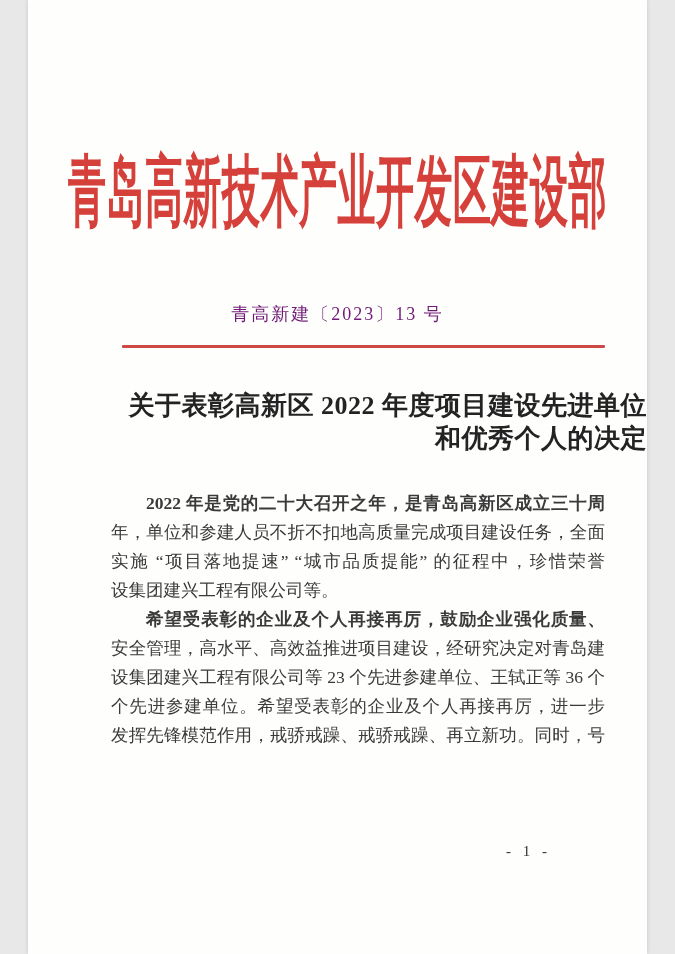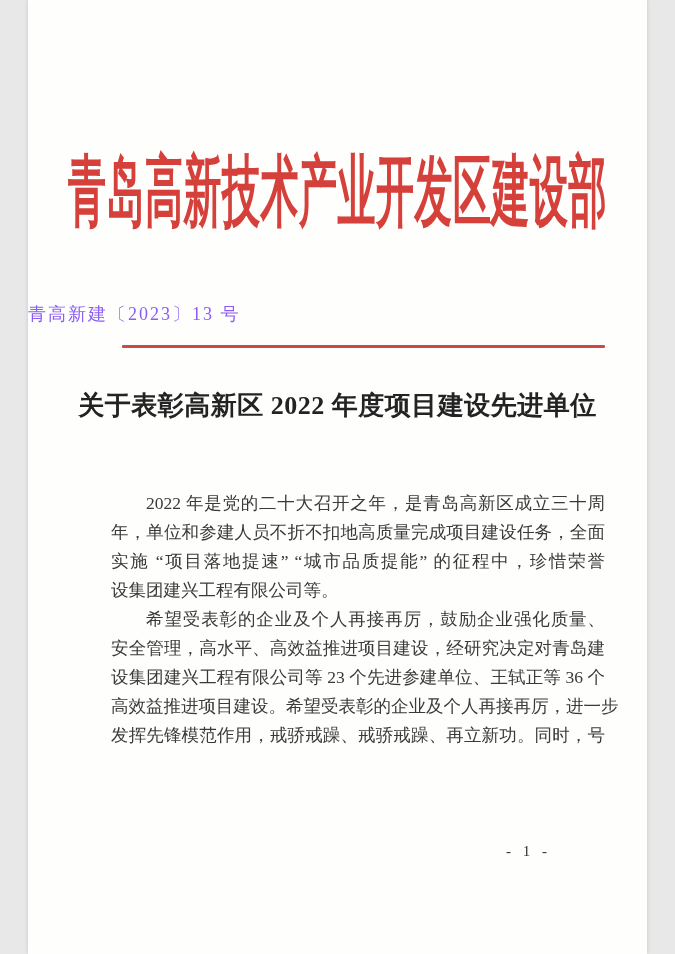--- a/index.html
+++ b/index.html
@@ -33,44 +33,44 @@
     white-space: nowrap;
     font-family: "Liberation Serif", "DejaVu Serif", serif;
   }
 
   
   .doc-number {
     position: absolute;
     top: 302px;
     left: 0;
     width: 100%;
-    text-align: left;
+    text-align: center;
     font-size: 18px;
     letter-spacing: 2px;
-    color: #8b5cf6;
+    color: #701a75;
   }
 
   
   .red-rule {
     position: absolute;
     top: 345px;
     left: 94px;
     width: 483px;
     height: 3px;
     background: #cc4a43;
     border-radius: 1px;
   }
 
   
   .doc-title {
     position: absolute;
     top: 389px;
     left: 0;
     width: 100%;
-    text-align: center;
+    text-align: right;
     font-weight: 700;
     font-size: 26px;
     line-height: 33px;
     color: #232323;
     letter-spacing: 0.5px;
   }
 
   
   .body-block {
     position: absolute;
@@ -80,21 +80,21 @@
     color: #3a3a3a;
     font-size: 17.5px;
     line-height: 29px;
   }
   .bline {
     text-align: justify;
     text-align-last: justify;
     white-space: nowrap;
     height: 29px;
   }
-  .bline.indent { text-indent: 2em; }
+  .bline.indent { text-indent: 2em; font-weight: bold; }
   .bline.short { text-align-last: left; }
 
   
   .page-number {
     position: absolute;
     top: 843px;
     right: 96px;
     font-size: 15px;
     letter-spacing: 4px;
     color: #333333;
@@ -106,29 +106,30 @@
 <div class="page">
 
   <div class="issuer">青岛高新技术产业开发区建设部</div>
 
   <div class="doc-number">青高新建〔2023〕13 号</div>
 
   <div class="red-rule"></div>
 
   <div class="doc-title">
     <div>关于表彰高新区 2022 年度项目建设先进单位</div>
+    <div>和优秀个人的决定</div>
   </div>
 
   <div class="body-block">
     <div class="bline indent">2022 年是党的二十大召开之年，是青岛高新区成立三十周</div>
     <div class="bline">年，单位和参建人员不折不扣地高质量完成项目建设任务，全面</div>
     <div class="bline">实施 “项目落地提速” “城市品质提能” 的征程中，珍惜荣誉</div>
     <div class="bline short">设集团建兴工程有限公司等。</div>
     <div class="bline indent">希望受表彰的企业及个人再接再厉，鼓励企业强化质量、</div>
     <div class="bline">安全管理，高水平、高效益推进项目建设，经研究决定对青岛建</div>
     <div class="bline">设集团建兴工程有限公司等 23 个先进参建单位、王轼正等 36 个</div>
-    <div class="bline">高效益推进项目建设。希望受表彰的企业及个人再接再厉，进一步</div>
+    <div class="bline">个先进参建单位。希望受表彰的企业及个人再接再厉，进一步</div>
     <div class="bline">发挥先锋模范作用，戒骄戒躁、戒骄戒躁、再立新功。同时，号</div>
   </div>
 
   <div class="page-number">- 1 -</div>
 
 </div>
 
 </body></html>

